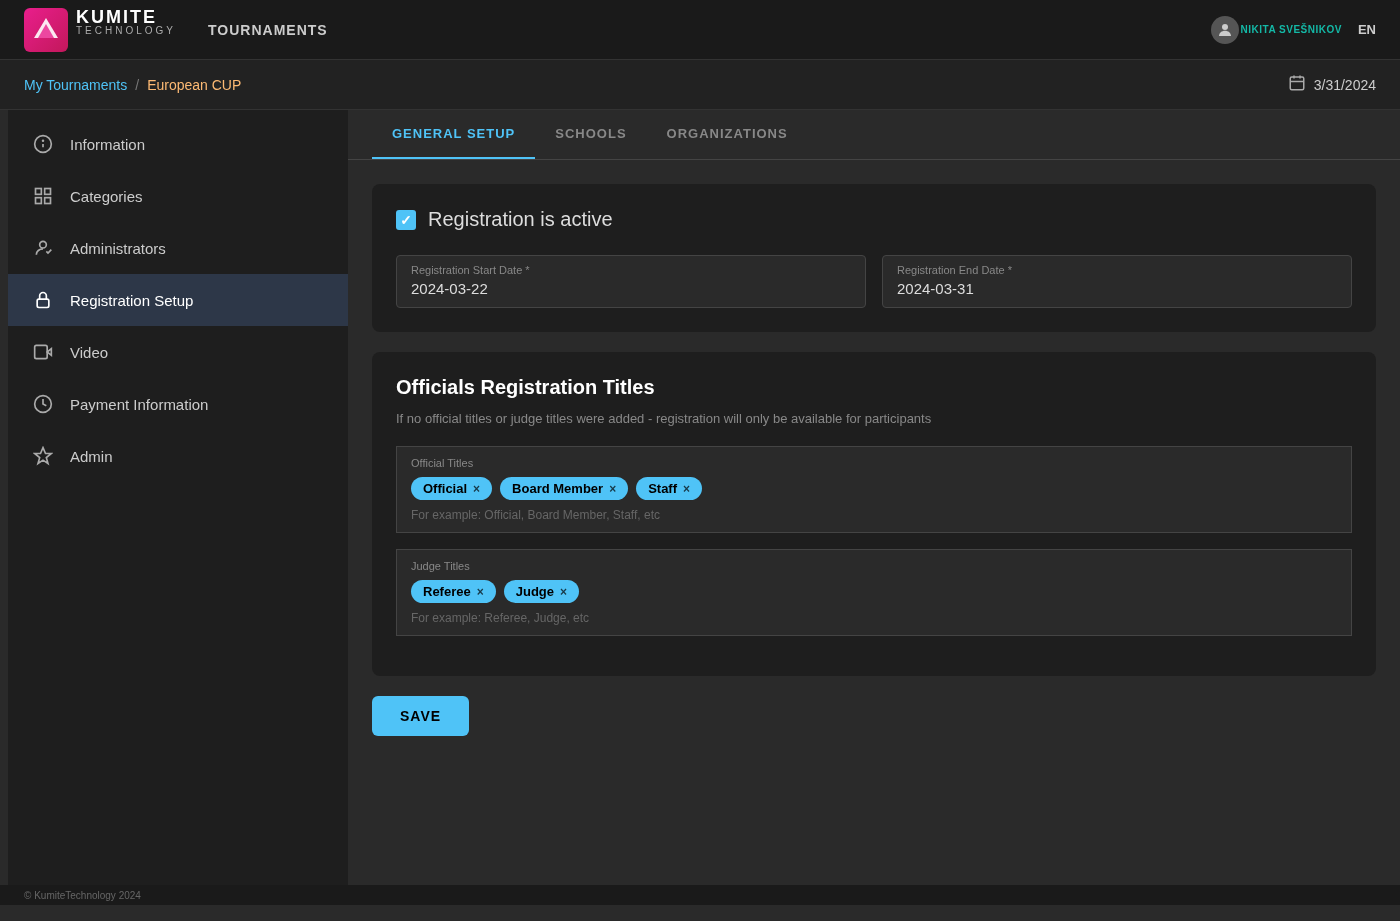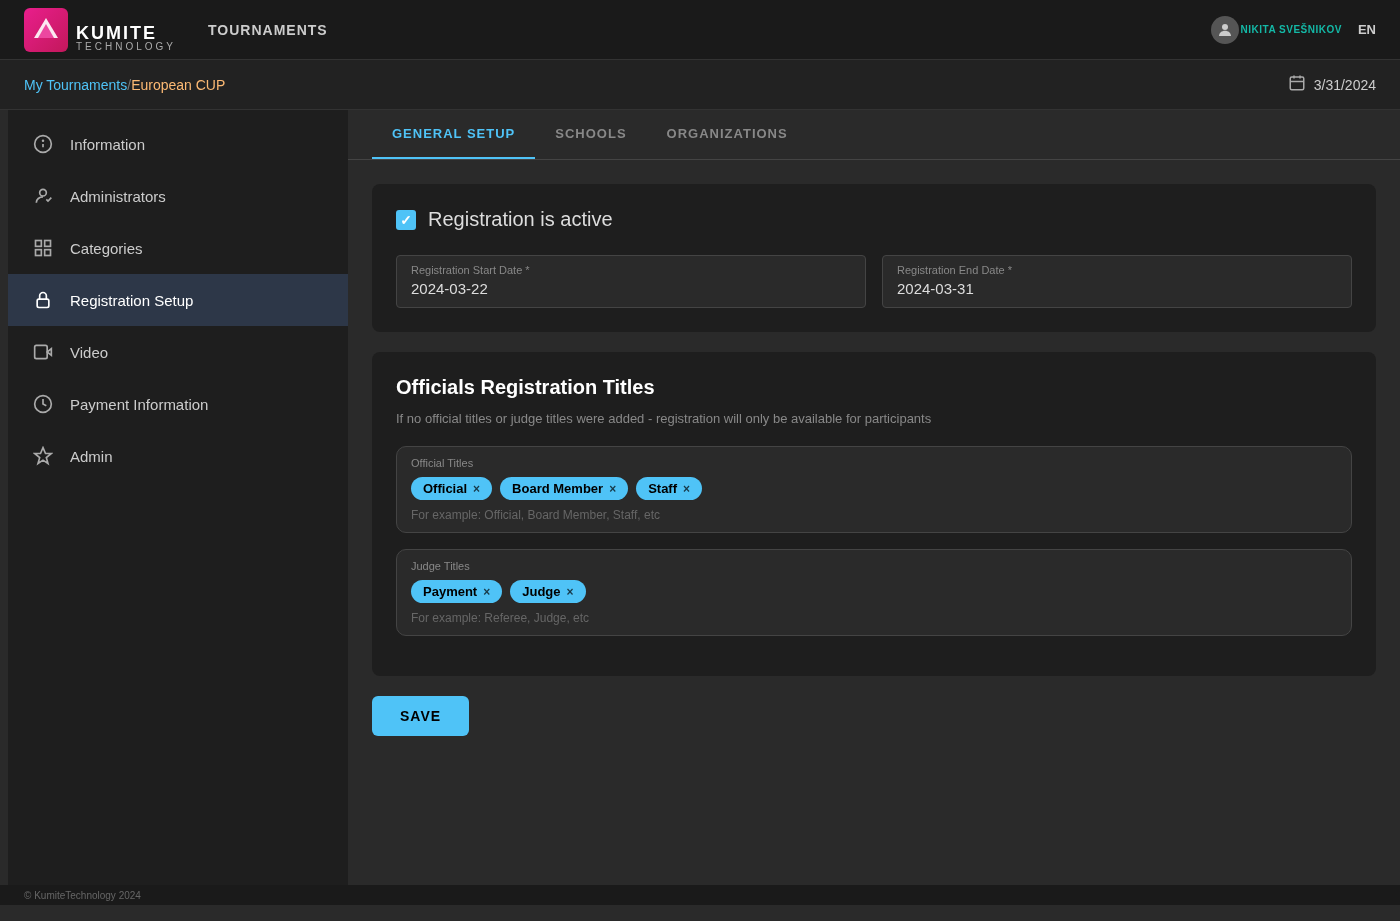--- a/index.html
+++ b/index.html
@@ -22,21 +22,21 @@
       padding: 0 24px;
       border-bottom: 1px solid #333;
     }
     .header-left {
       display: flex;
       align-items: center;
       gap: 32px;
     }
     .logo {
       display: flex;
-      align-items: flex-end;
+      align-items: flex-start;
       gap: 8px;
     }
     .logo-icon {
       width: 44px;
       height: 44px;
       background: linear-gradient(135deg, #e91e8c, #c2185b);
       border-radius: 6px;
       display: flex;
       align-items: center;
       justify-content: center;
@@ -108,21 +108,21 @@
       height: 50px;
       display: flex;
       align-items: center;
       justify-content: space-between;
       padding: 0 24px;
       border-bottom: 1px solid #333;
     }
     .breadcrumb {
       display: flex;
       align-items: center;
-      gap: 0;
+      gap: 8px;
       font-size: 14px;
     }
     .breadcrumb-link {
       color: #4fc3f7;
       cursor: pointer;
     }
     .breadcrumb-sep {
       color: #777;
     }
     .breadcrumb-current {
@@ -289,21 +289,21 @@
     .section-desc {
       font-size: 13px;
       color: #888;
       margin-bottom: 20px;
     }
 
     
     .tags-field {
       background: #2a2a2a;
       border: 1px solid #444;
-      border-radius: 10px;
+      border-radius: 0;
       padding: 10px 14px;
       margin-bottom: 16px;
     }
     .tags-field-label {
       font-size: 11px;
       color: #888;
       margin-bottom: 8px;
     }
     .tags-row {
       display: flex;
@@ -422,38 +422,38 @@
           <line x1="12" y1="8" x2="12" y2="8" stroke-width="3" stroke-linecap="round"></line>
           <line x1="12" y1="12" x2="12" y2="16"></line>
         </svg>
       </span>
       <span class="sidebar-label">Information</span>
     </div>
 
     <div class="sidebar-item">
       <span class="sidebar-icon">
         <svg width="20" height="20" viewBox="0 0 24 24" fill="none" stroke="currentColor" stroke-width="2">
-          <circle cx="12" cy="8" r="4"></circle>
-          <path d="M4 20c0-4 3.6-7 8-7"></path>
-          <path d="M16 16l2 2 4-4"></path>
-        </svg>
-      </span>
-      <span class="sidebar-label">Administrators</span>
-    </div>
-
-    <div class="sidebar-item">
-      <span class="sidebar-icon">
-        <svg width="20" height="20" viewBox="0 0 24 24" fill="none" stroke="currentColor" stroke-width="2">
           <rect x="3" y="3" width="7" height="7"></rect>
           <rect x="14" y="3" width="7" height="7"></rect>
           <rect x="3" y="14" width="7" height="7"></rect>
           <rect x="14" y="14" width="7" height="7"></rect>
         </svg>
       </span>
       <span class="sidebar-label">Categories</span>
+    </div>
+
+    <div class="sidebar-item">
+      <span class="sidebar-icon">
+        <svg width="20" height="20" viewBox="0 0 24 24" fill="none" stroke="currentColor" stroke-width="2">
+          <circle cx="12" cy="8" r="4"></circle>
+          <path d="M4 20c0-4 3.6-7 8-7"></path>
+          <path d="M16 16l2 2 4-4"></path>
+        </svg>
+      </span>
+      <span class="sidebar-label">Administrators</span>
     </div>
 
     <div class="sidebar-item active">
       <span class="sidebar-icon">
         <svg width="20" height="20" viewBox="0 0 24 24" fill="none" stroke="currentColor" stroke-width="2">
           <rect x="5" y="11" width="14" height="10" rx="2"></rect>
           <path d="M8 11V7a4 4 0 018 0v4"></path>
         </svg>
       </span>
       <span class="sidebar-label">Registration Setup</span>
@@ -548,21 +548,21 @@
               <span class="tag-close">×</span>
             </div>
           </div>
           <div class="tags-hint">For example: Official, Board Member, Staff, etc</div>
         </div>
 
         <div class="tags-field">
           <div class="tags-field-label">Judge Titles</div>
           <div class="tags-row">
             <div class="tag">
-              <span>Payment</span>
+              <span>Referee</span>
               <span class="tag-close">×</span>
             </div>
             <div class="tag">
               <span>Judge</span>
               <span class="tag-close">×</span>
             </div>
           </div>
           <div class="tags-hint">For example: Referee, Judge, etc</div>
         </div>
       </div>

